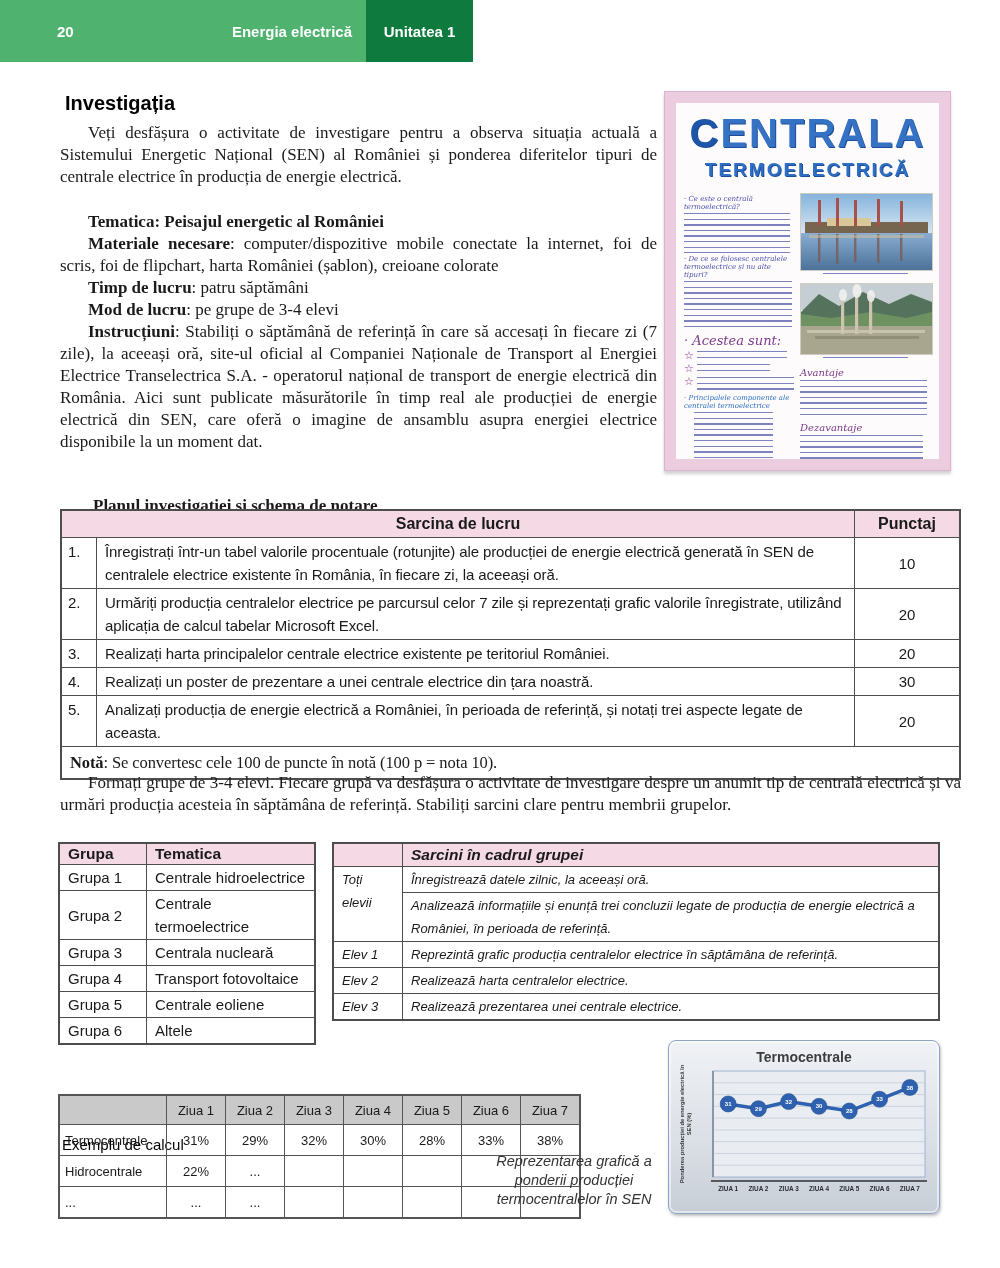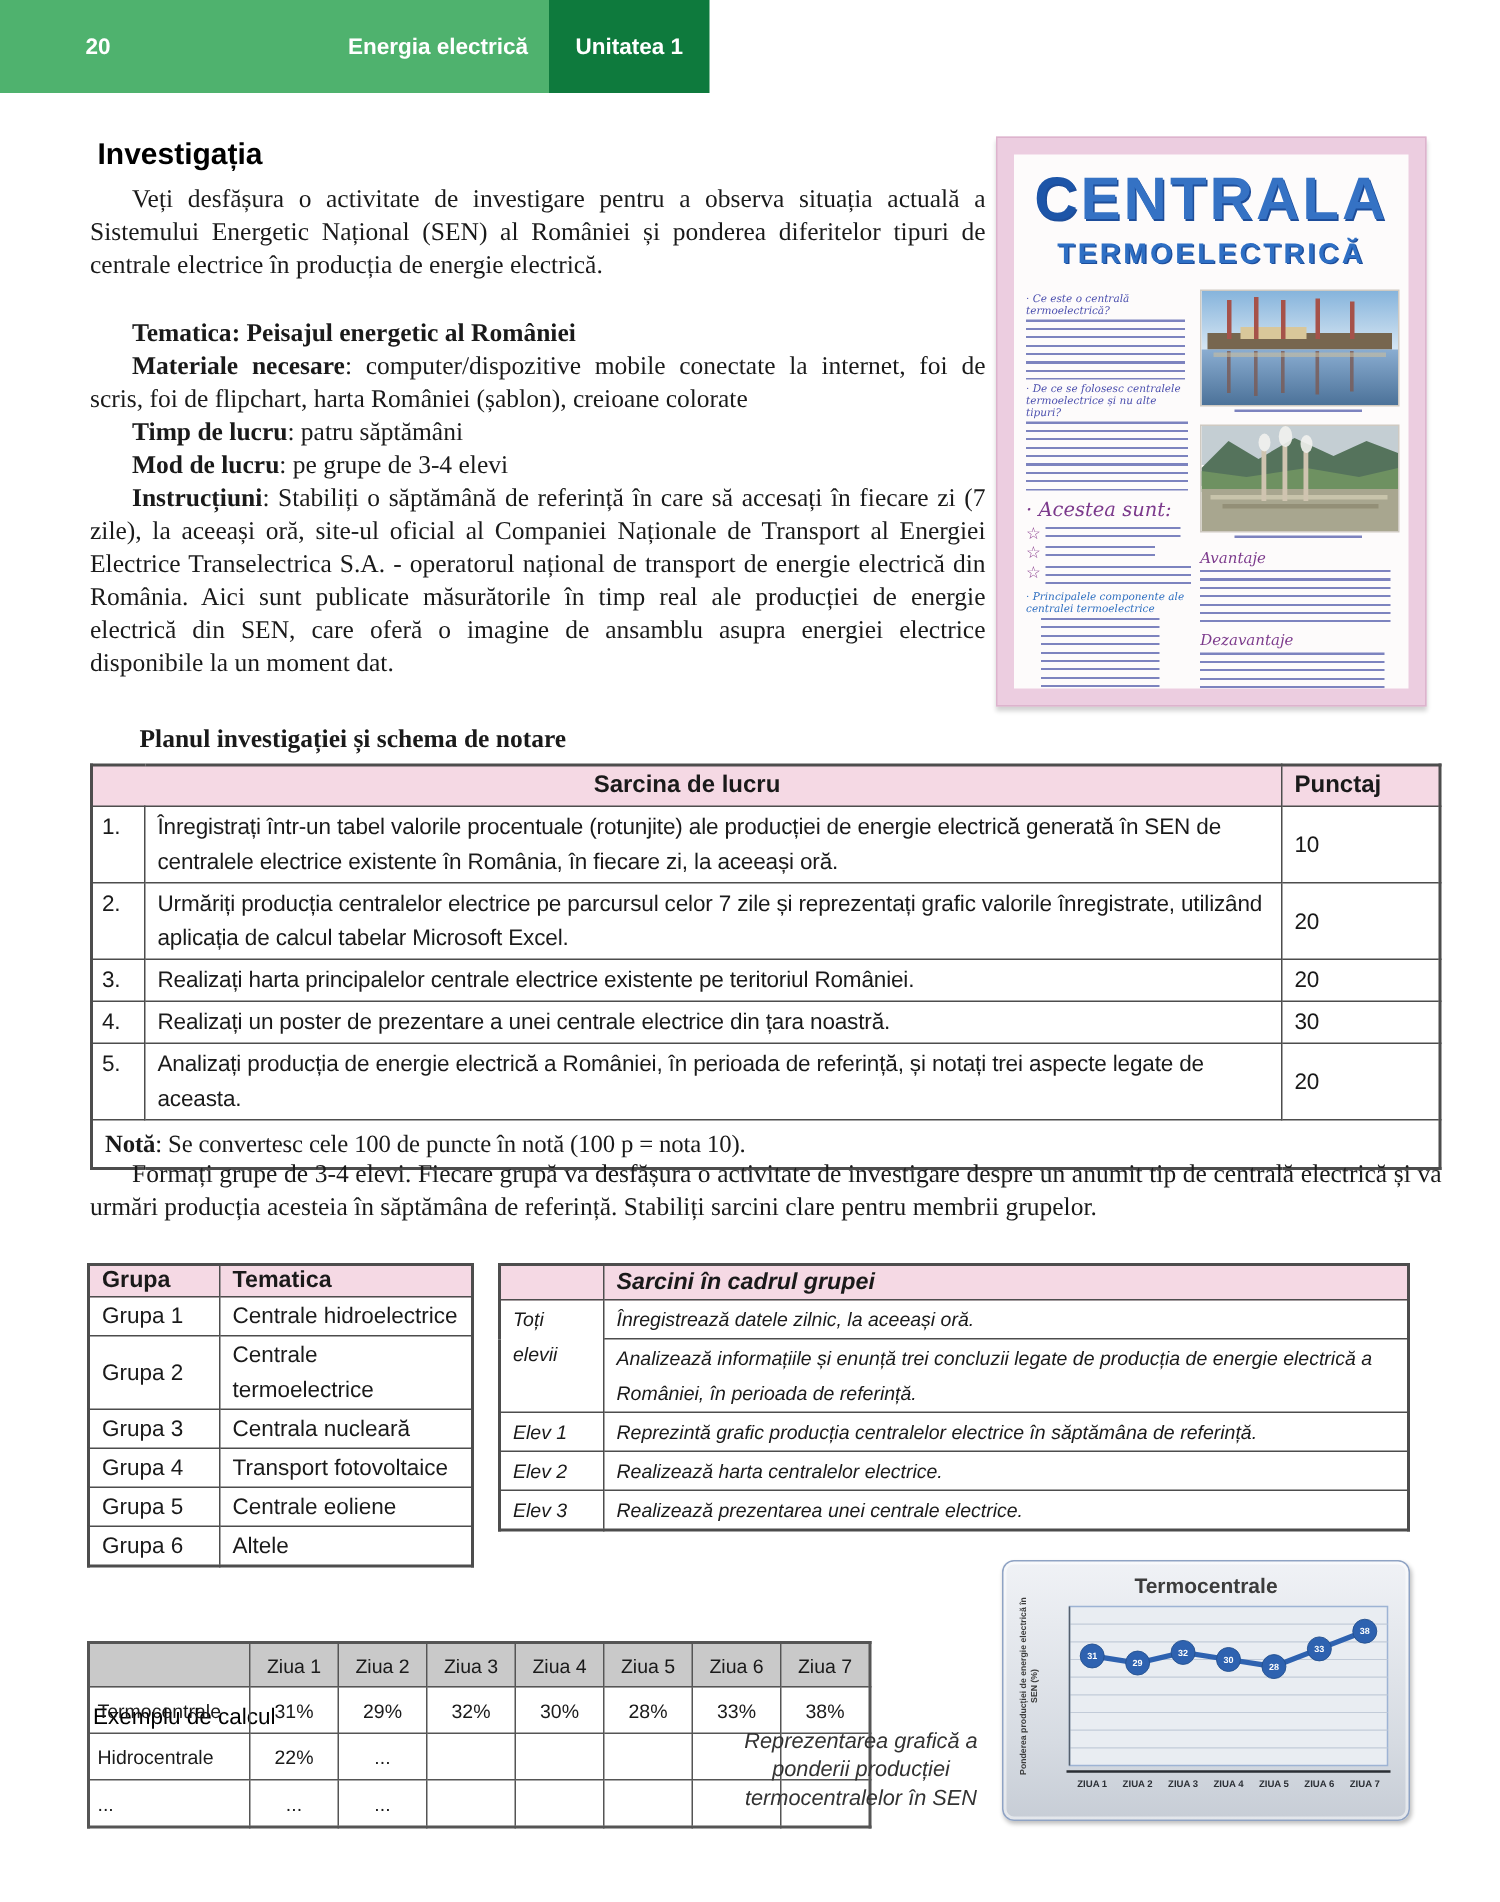--- a/index.html
+++ b/index.html
@@ -47,26 +47,26 @@
   .starrow{display:flex;align-items:flex-start;gap:3px;margin:3px 0;}
   .star{color:#8b3f8f;font-size:11px;line-height:10px;font-family:"DejaVu Sans",sans-serif;}
   .photo{display:block;border:1px solid #cfcac2;}
   .cap-scribble{height:4px;margin:2px auto 6px;width:65%;}
 
   
   table{border-collapse:collapse;font-family:"Liberation Sans",sans-serif;}
   .ptable td,.ptable th,.gtable td,.gtable th,.ttable td,.ttable th{border:1px solid #4d4d4d;}
   .pinkhead{background:#f5d9e4;font-weight:bold;}
 
-  .plan-h{position:absolute;left:93px;top:483px;font-weight:bold;font-size:17px;font-family:"Liberation Serif",serif;}
+  .plan-h{position:absolute;left:93px;top:496px;font-weight:bold;font-size:17px;font-family:"Liberation Serif",serif;}
   .ptable{position:absolute;left:60px;top:509px;width:901px;border:2px solid #4d4d4d;}
   .ptable th{font-size:16px;padding:4px 8px;}
   .ptable td{font-size:15px;line-height:23px;padding:2px 8px;letter-spacing:-0.1px;}
   .ptable .num{width:26px;text-align:left;vertical-align:top;padding-left:6px;padding-right:2px;}
-  .ptable .pts{width:88px;text-align:left;vertical-align:middle;}
+  .ptable .pts{width:88px;text-align:center;vertical-align:middle;}
   .ptable .note td{font-family:"Liberation Serif",serif;font-size:16.5px;padding:4px 8px;}
 
   #para-groups{top:772px;width:901px;}
 
   .gtable{position:absolute;left:58px;top:842px;width:258px;border:2px solid #4d4d4d;}
   .gtable th{font-size:15.5px;text-align:left;padding:1px 8px;}
   .gtable td{font-size:15px;line-height:23px;padding:1px 8px;}
   .gtable .c1{width:70px;}
 
   .ttable{position:absolute;left:332px;top:842px;width:608px;border:2px solid #4d4d4d;font-style:italic;}

